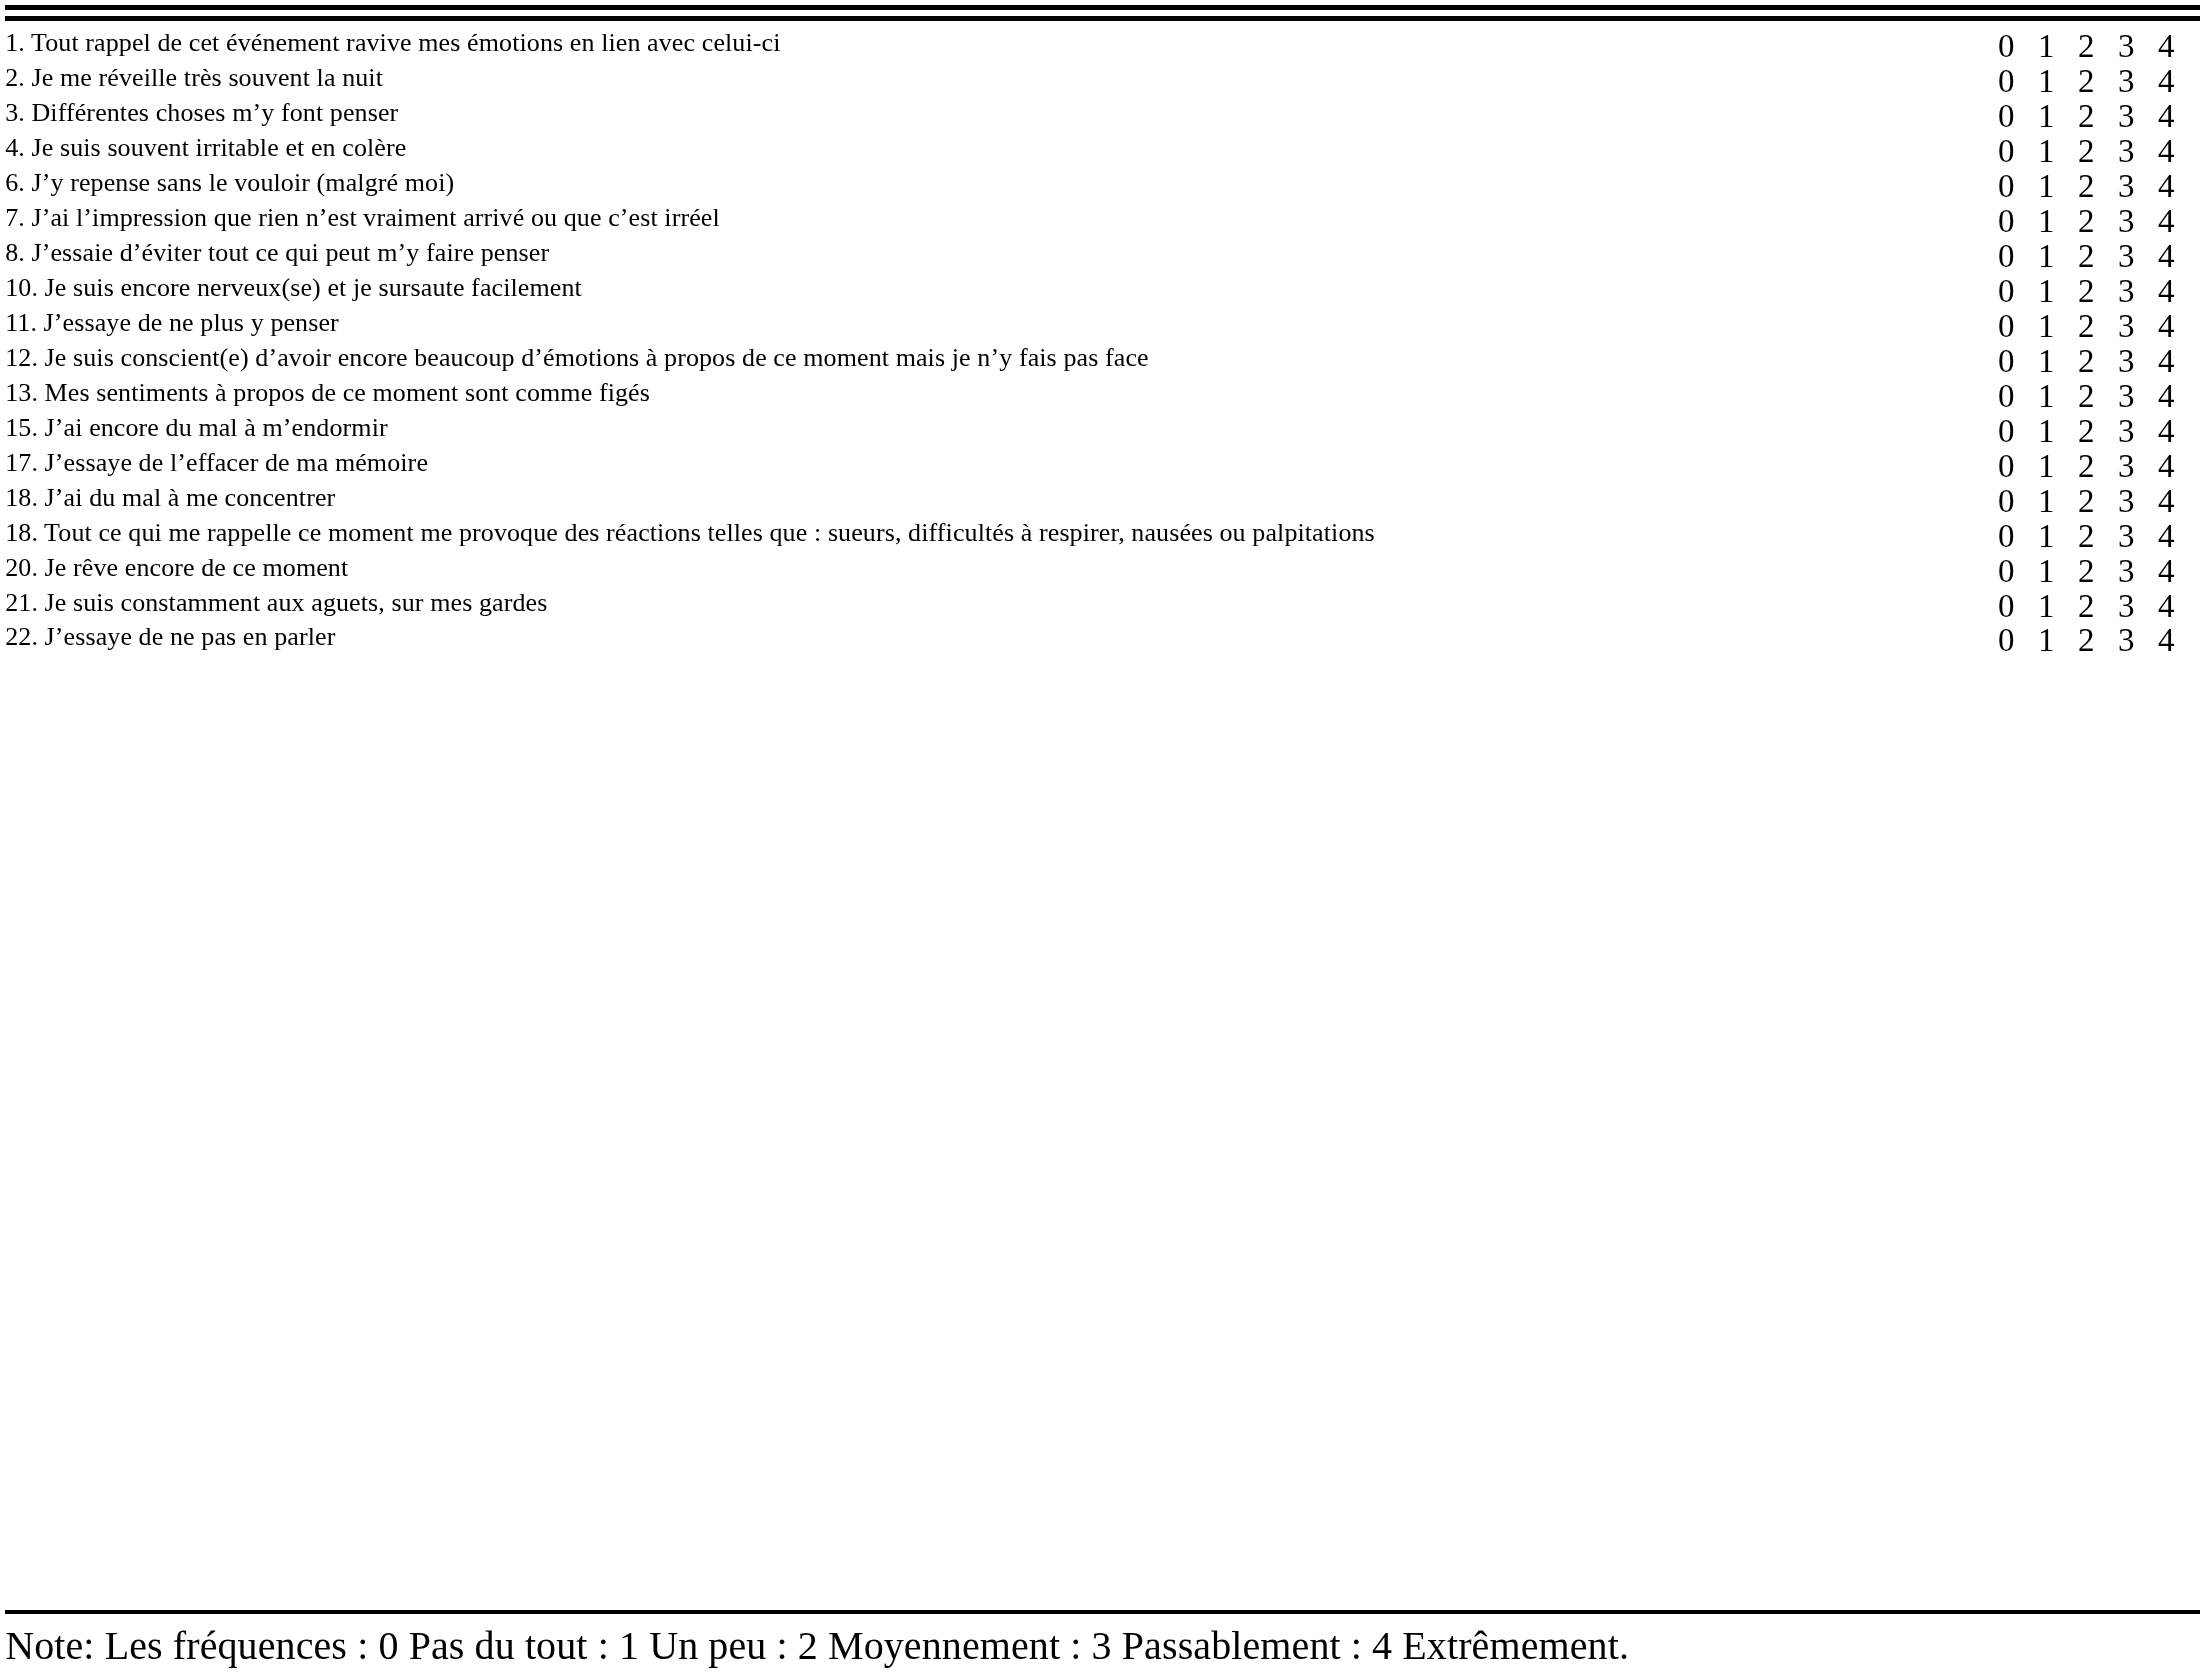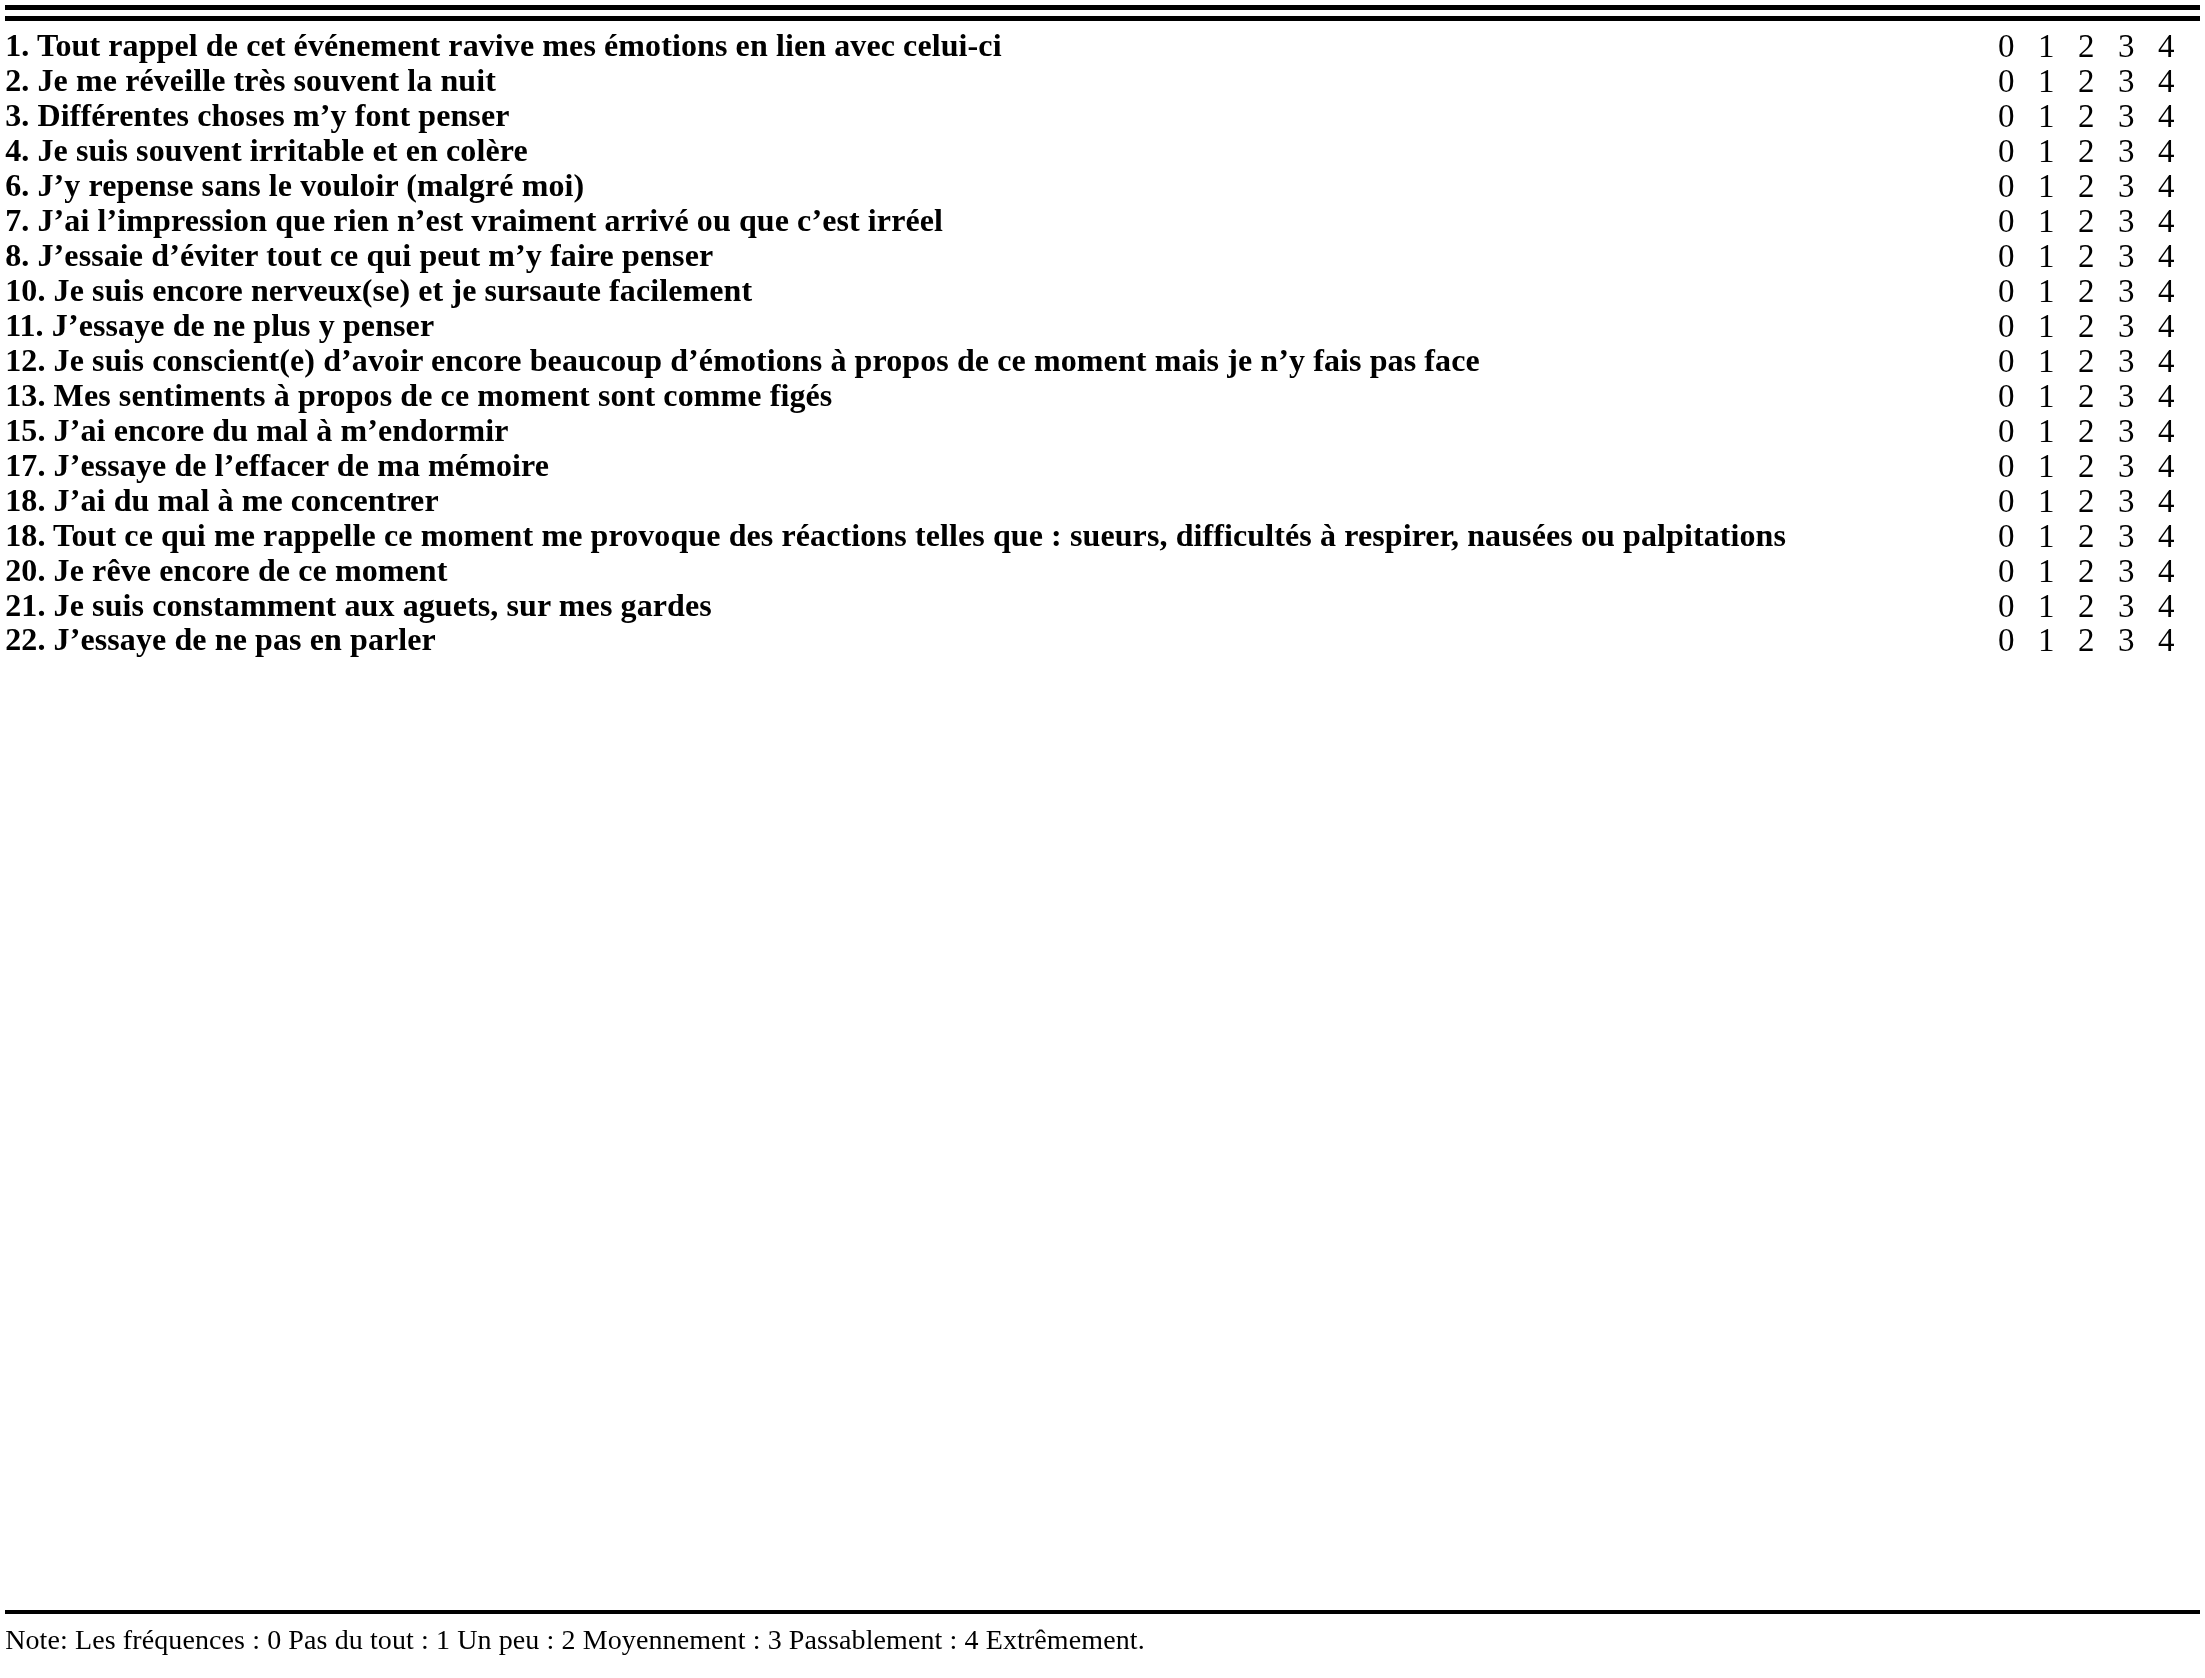--- a/index.html
+++ b/index.html
@@ -51,26 +51,25 @@
     table-layout: fixed;
   }
   .qtable td {
     padding: 0;
     vertical-align: top;
   }
   .col-item  { width: 1956px; }
   .col-scale { width: 239px; }
 
   .item-cell {
-    font-size: 32px;
+    font-size: 26px;
     line-height: 1.06;
     padding: 14px 0 13.6px 29px;
     letter-spacing: 0.1px;
     white-space: normal;
-    font-weight: bold;
   }
   .scale-cell {
     padding: 14px 0 13.6px 0;
     text-align: left;
   }
   .scale-row {
     display: flex;
     font-size: 33px;
     line-height: 1.06;
     padding-left: 25px;
@@ -80,21 +79,21 @@
     width: 40px;
     text-align: center;
     display: inline-block;
   }
 
   
   .note {
     position: absolute;
     left: 5.2px;
     top: 1625px;
-    font-size: 28px;
+    font-size: 40px;
     line-height: 1.06;
     letter-spacing: 0.1px;
     white-space: nowrap;
   }
 </style>
 </head>
 <body>
 
 <div class="page">
 

